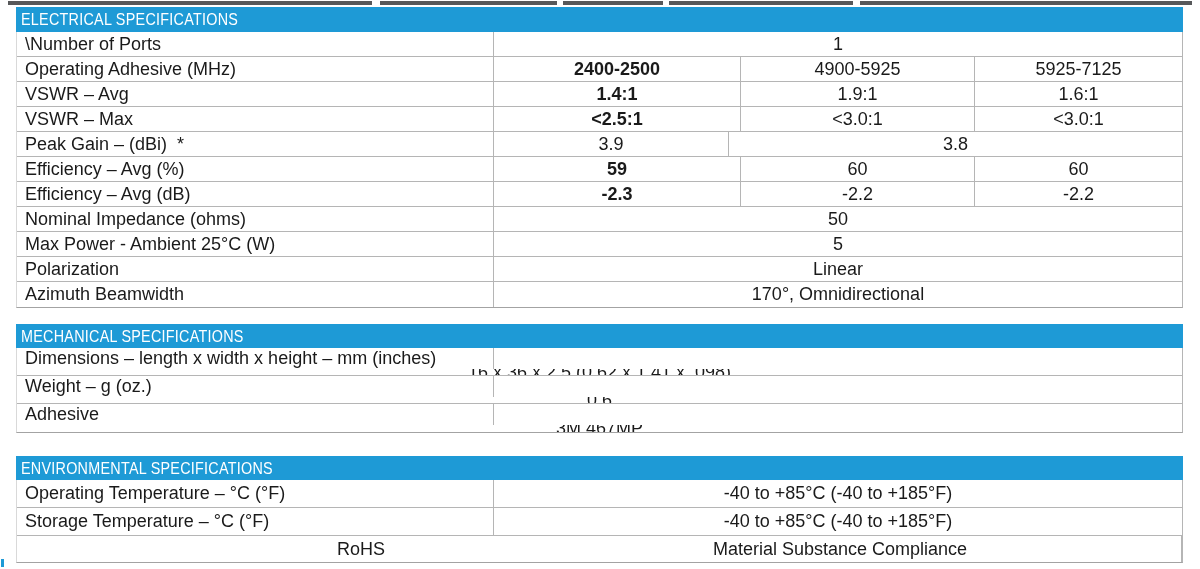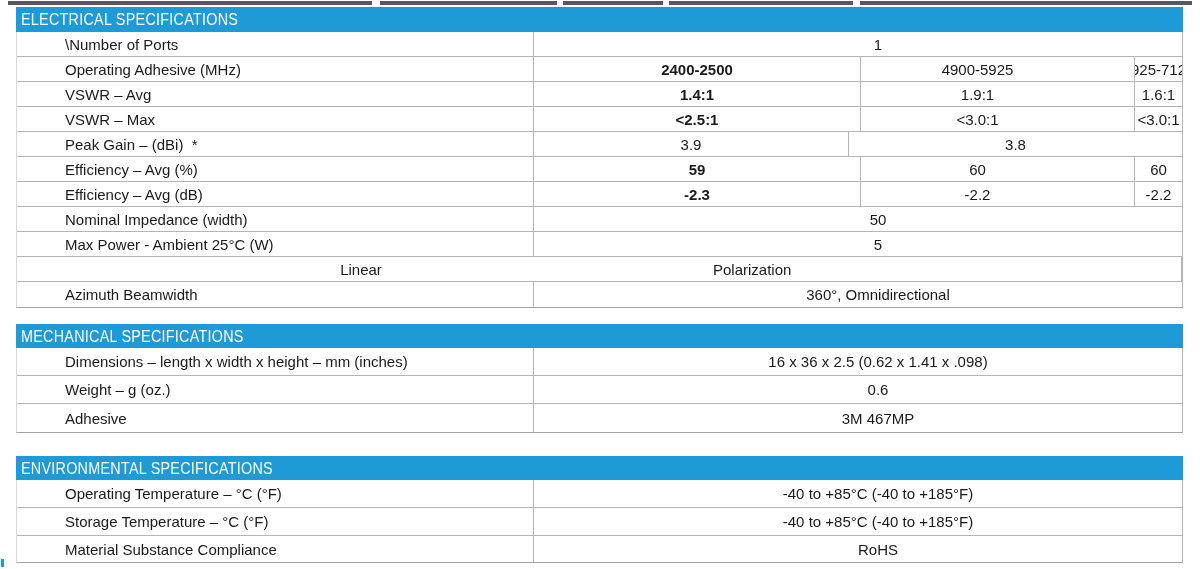--- a/index.html
+++ b/index.html
@@ -17,35 +17,35 @@
     height:25px;background:#1e9ad6;color:#ffffff;display:flex;align-items:center;
     padding-left:5px;box-sizing:border-box;
   }
   .sec-header .t{
     font-size:16.5px;font-weight:400;letter-spacing:.3px;white-space:pre;
     display:inline-block;transform:scaleX(.87);transform-origin:0 50%;
   }
   .tbl{border-left:1px solid #d9d9d9;border-right:1px solid #b5b5b5;border-bottom:1px solid #a3a3a3;box-sizing:border-box;}
   .row{display:flex;border-bottom:1px solid #b5b5b5;box-sizing:border-box;background:#ffffff;}
   .row:last-child{border-bottom:none;}
-  .cell{display:flex;align-items:center;font-size:15px;white-space:pre;box-sizing:border-box;overflow:hidden;margin-left:40px;}
+  .cell{display:flex;align-items:center;font-size:18px;white-space:pre;box-sizing:border-box;overflow:hidden;}
   .label{width:477px;padding-left:8px;justify-content:flex-start;border-right:1px solid #b5b5b5;}
   .value{flex:1;justify-content:center;}
   .v1{width:246px;flex:none;font-weight:bold;}
   .v2{width:234px;flex:none;}
   .v3{flex:1;}
   .value + .value{border-left:1px solid #b5b5b5;}
 
   .sec-electrical{top:7px;}
   .sec-electrical .sec-header{height:25px;}
   .sec-electrical .row{height:25px;}
 
   .sec-mechanical{top:324px;}
   .sec-mechanical .sec-header{height:24px;}
-  .sec-mechanical .row{height:28px;}
+  .sec-mechanical .row{height:28px;flex-direction:column;}
 
   .sec-environmental{top:456px;}
   .sec-environmental .sec-header{height:24px;}
   .sec-environmental .row{height:28px;}
   .sec-environmental .row:last-child{height:26px;}
 </style>
 </head>
 <body>
 
 <div class="sheet">
@@ -94,34 +94,34 @@
         <div class="cell value v2">60</div>
         <div class="cell value v3">60</div>
       </div>
       <div class="row">
         <div class="cell label">Efficiency – Avg (dB)</div>
         <div class="cell value v1">-2.3</div>
         <div class="cell value v2">-2.2</div>
         <div class="cell value v3">-2.2</div>
       </div>
       <div class="row">
-        <div class="cell label">Nominal Impedance (width)</div>
+        <div class="cell label">Nominal Impedance (ohms)</div>
         <div class="cell value">50</div>
       </div>
       <div class="row">
         <div class="cell label">Max Power - Ambient 25°C (W)</div>
         <div class="cell value">5</div>
       </div>
       <div class="row">
+        <div class="cell label">Polarization</div>
         <div class="cell value">Linear</div>
-        <div class="cell label">Polarization</div>
       </div>
       <div class="row">
         <div class="cell label">Azimuth Beamwidth</div>
-        <div class="cell value">360°, Omnidirectional</div>
+        <div class="cell value">170°, Omnidirectional</div>
       </div>
     </div>
   </section>
 
   <section class="sec sec-mechanical">
     <header class="sec-header">
       <span class="t">MECHANICAL SPECIFICATIONS</span>
     </header>
     <div class="tbl">
       <div class="row">
@@ -146,20 +146,20 @@
     <div class="tbl">
       <div class="row">
         <div class="cell label">Operating Temperature – °C (°F)</div>
         <div class="cell value">-40 to +85°C (-40 to +185°F)</div>
       </div>
       <div class="row">
         <div class="cell label">Storage Temperature – °C (°F)</div>
         <div class="cell value">-40 to +85°C (-40 to +185°F)</div>
       </div>
       <div class="row">
+        <div class="cell value">RoHS</div>
         <div class="cell label">Material Substance Compliance</div>
-        <div class="cell value">RoHS</div>
       </div>
     </div>
   </section>
 
   <div class="bottom-artifact"></div>
 </div>
 
 </body></html>

